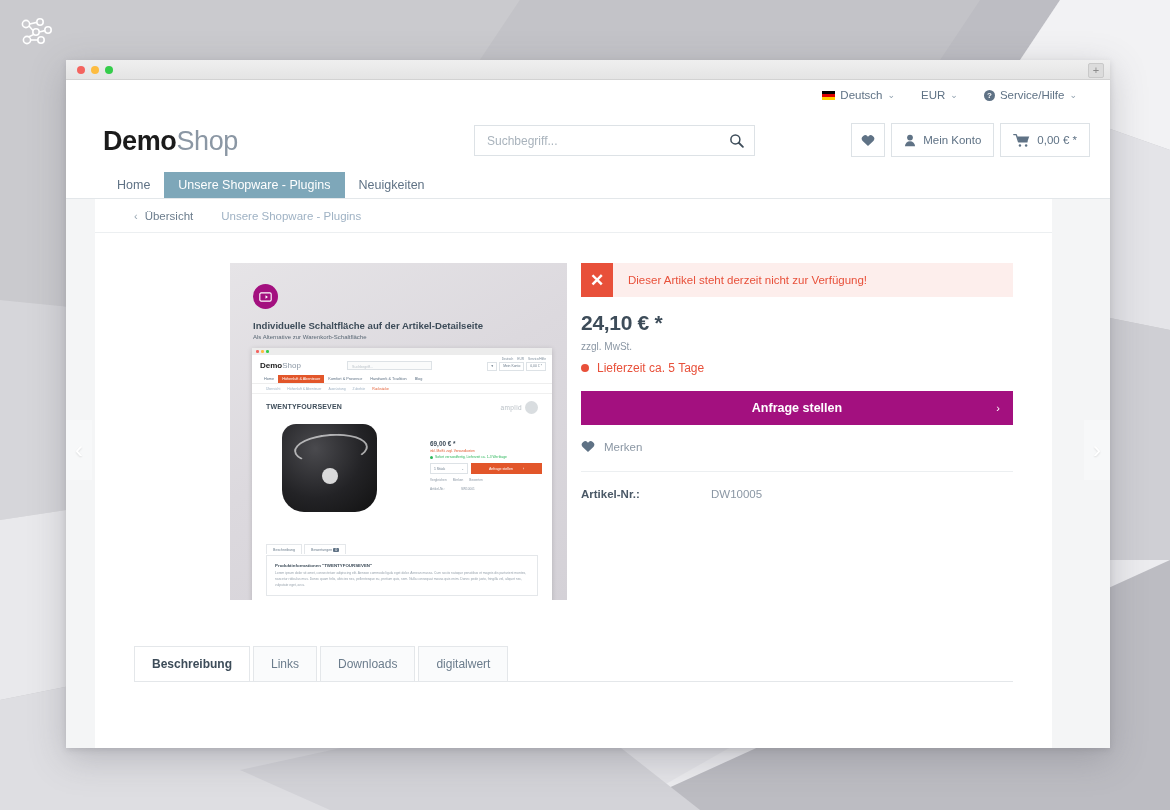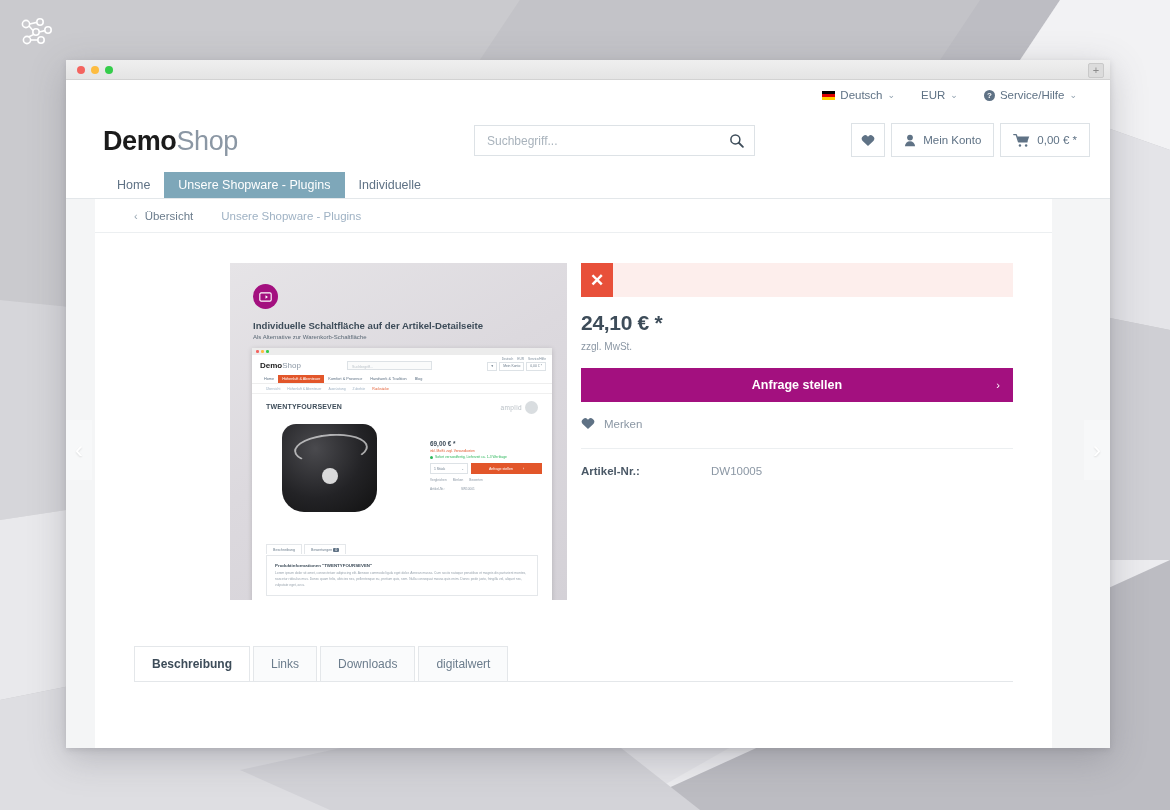--- a/index.html
+++ b/index.html
@@ -403,21 +403,21 @@
               <circle cx="17" cy="16" r="1.6" fill="#5f7285"></circle>
             </svg>
             <span>0,00 € *</span>
           </div>
         </div>
       </div>
 
       <div id="shop-nav">
         <div class="navitem">Home</div>
         <div class="navitem active">Unsere Shopware - Plugins</div>
-        <div class="navitem">Individuelle</div>
+        <div class="navitem">Neuigkeiten</div>
       </div>
 
       <div id="page-body">
         <div id="content-card">
 
           <div id="breadcrumb">
             <div id="crumb-back">
               <span class="chev-l">‹</span>
               <span>Übersicht</span>
             </div>
@@ -537,25 +537,30 @@
                     </div>
                   </div>
                 </div>
               </div>
             </div>
 
             <div id="prod-info">
 
               <div id="err-box">
                 <div id="err-icon">✕</div>
+                <div id="err-text">Dieser Artikel steht derzeit nicht zur Verfügung!</div>
               </div>
 
               <div id="price">24,10 € *</div>
               <div id="tax-note">zzgl. MwSt.</div>
 
+              <div id="delivery">
+                <span class="red-dot"></span>
+                <span>Lieferzeit ca. 5 Tage</span>
+              </div>
 
               <button id="cta-btn">
                 <span>Anfrage stellen</span>
                 <span id="cta-arrow">›</span>
               </button>
 
               <div id="merken">
                 <svg width="14" height="13" viewBox="0 0 20 18">
                   <path d="M10 17 L2 9.2 A4.6 4.6 0 0 1 10 3.6 A4.6 4.6 0 0 1 18 9.2 Z" fill="#5f7285"></path>
                 </svg>

